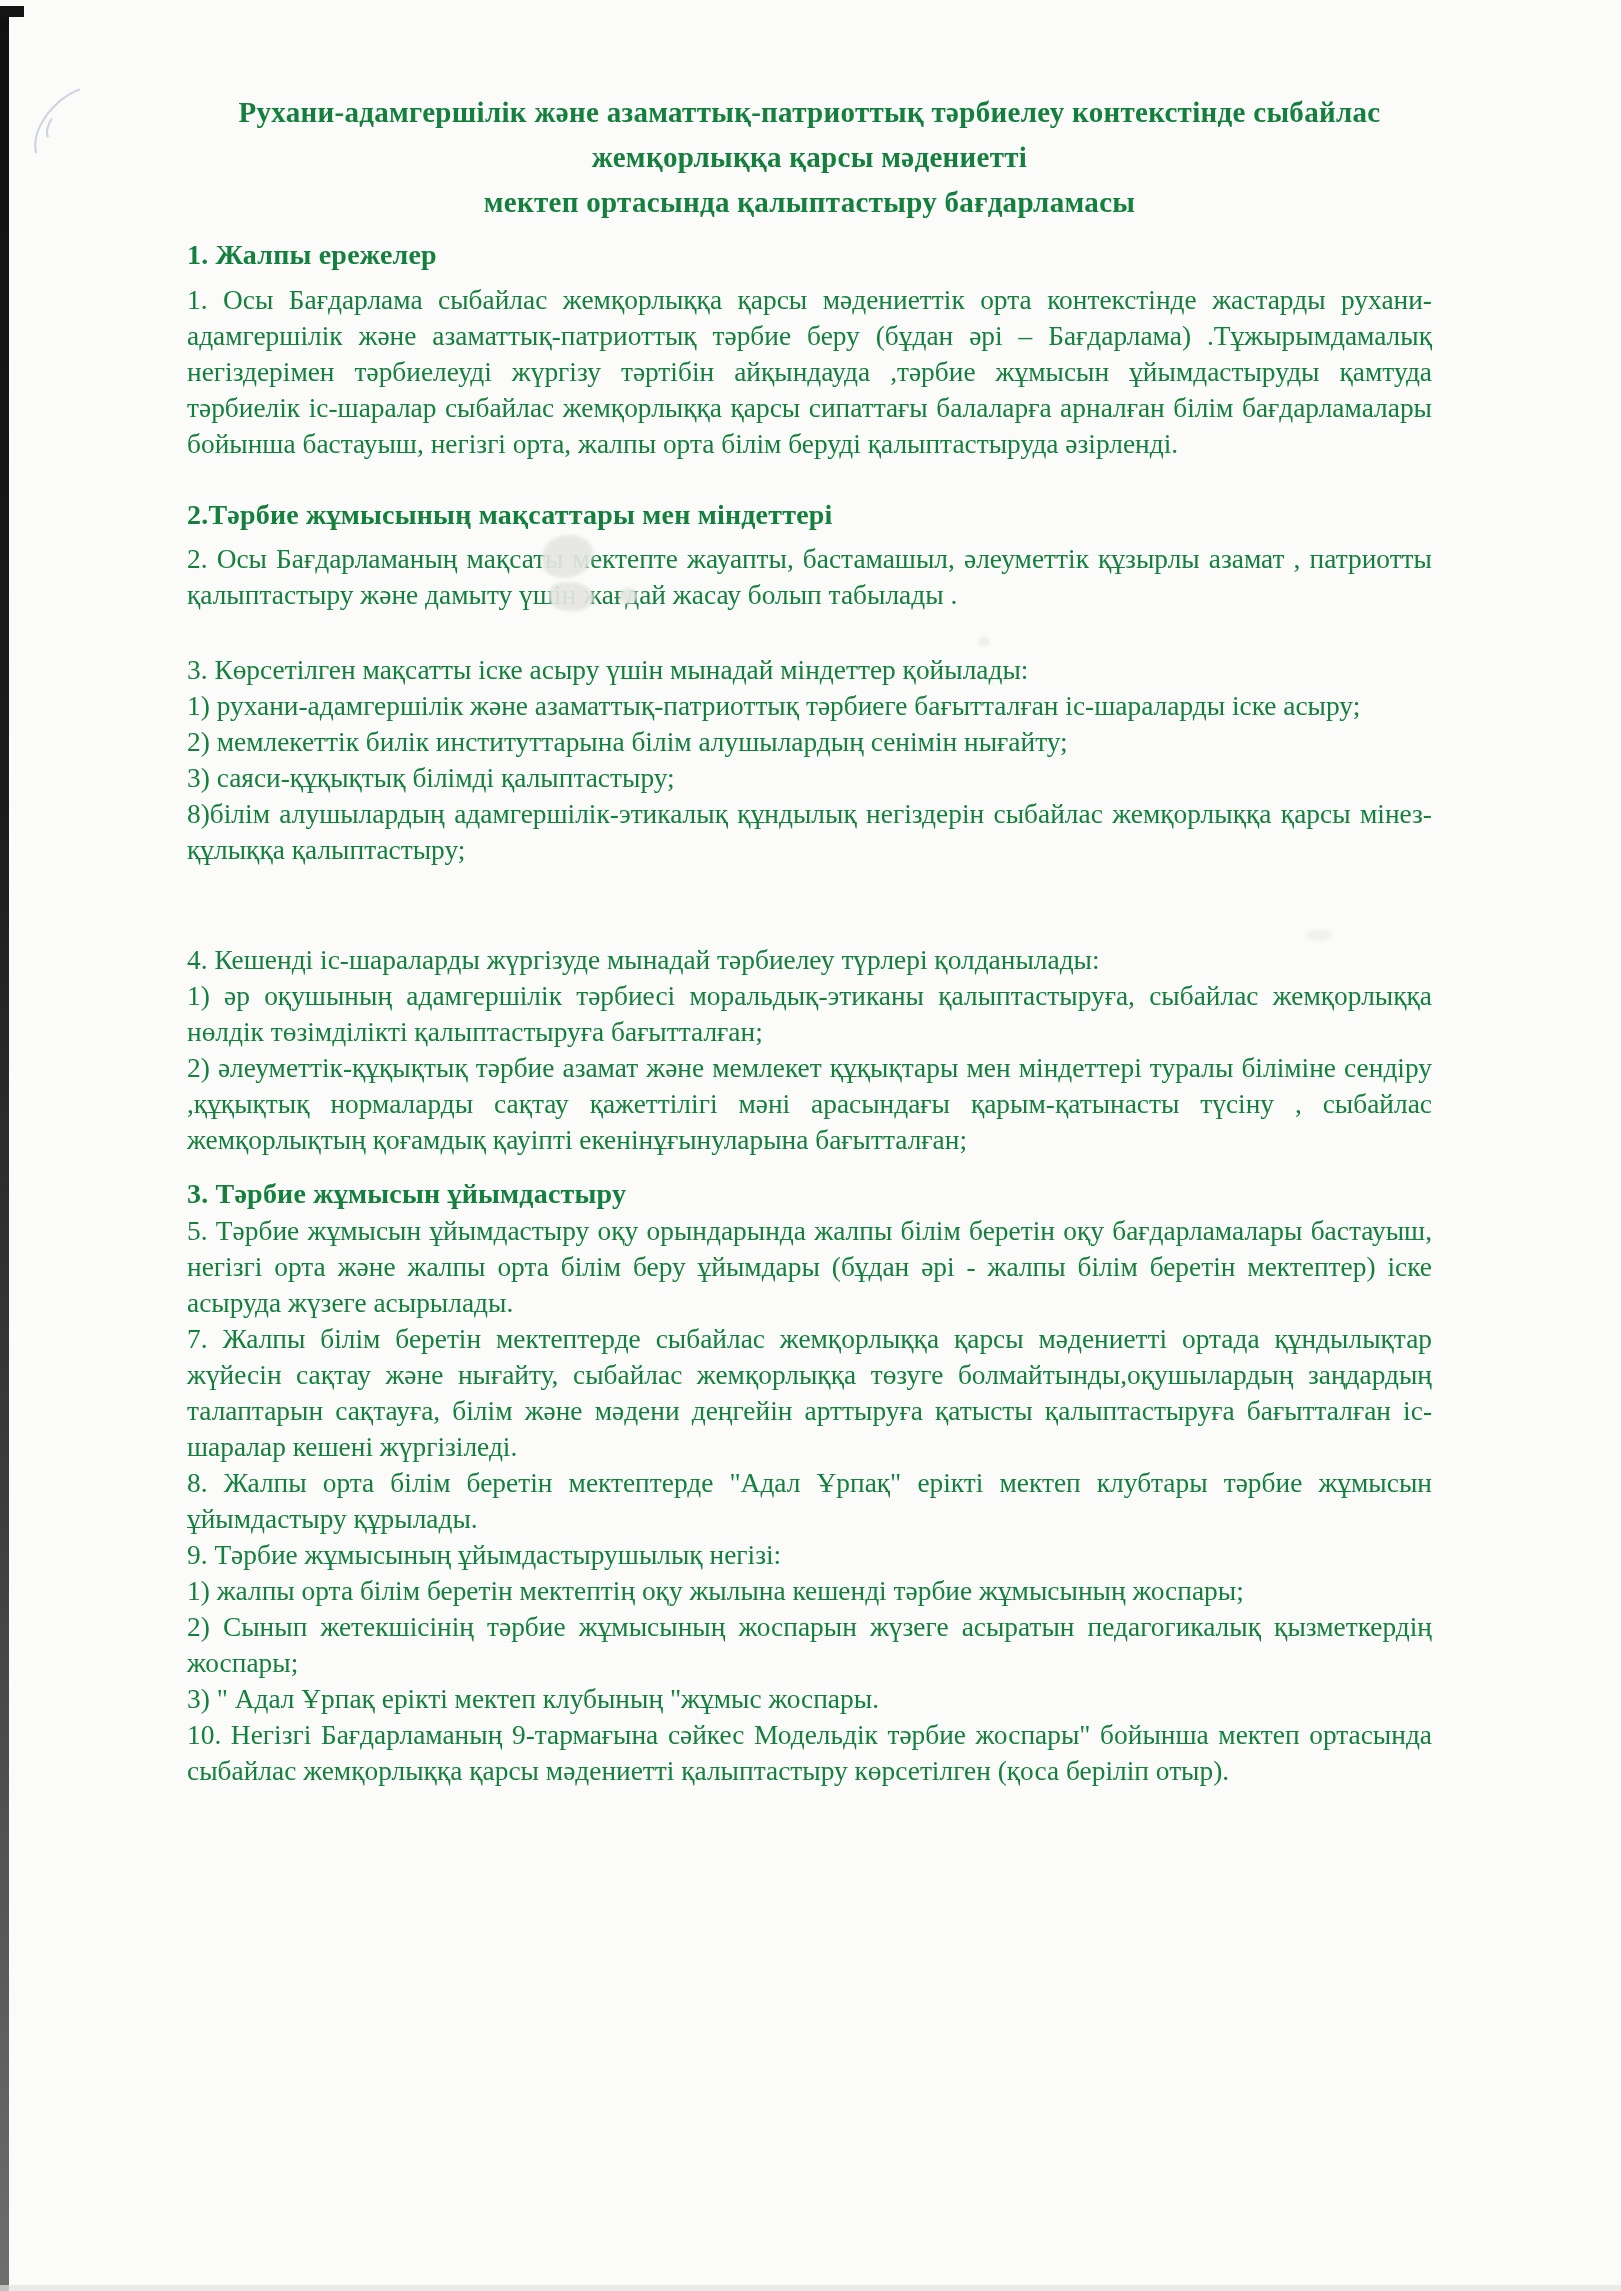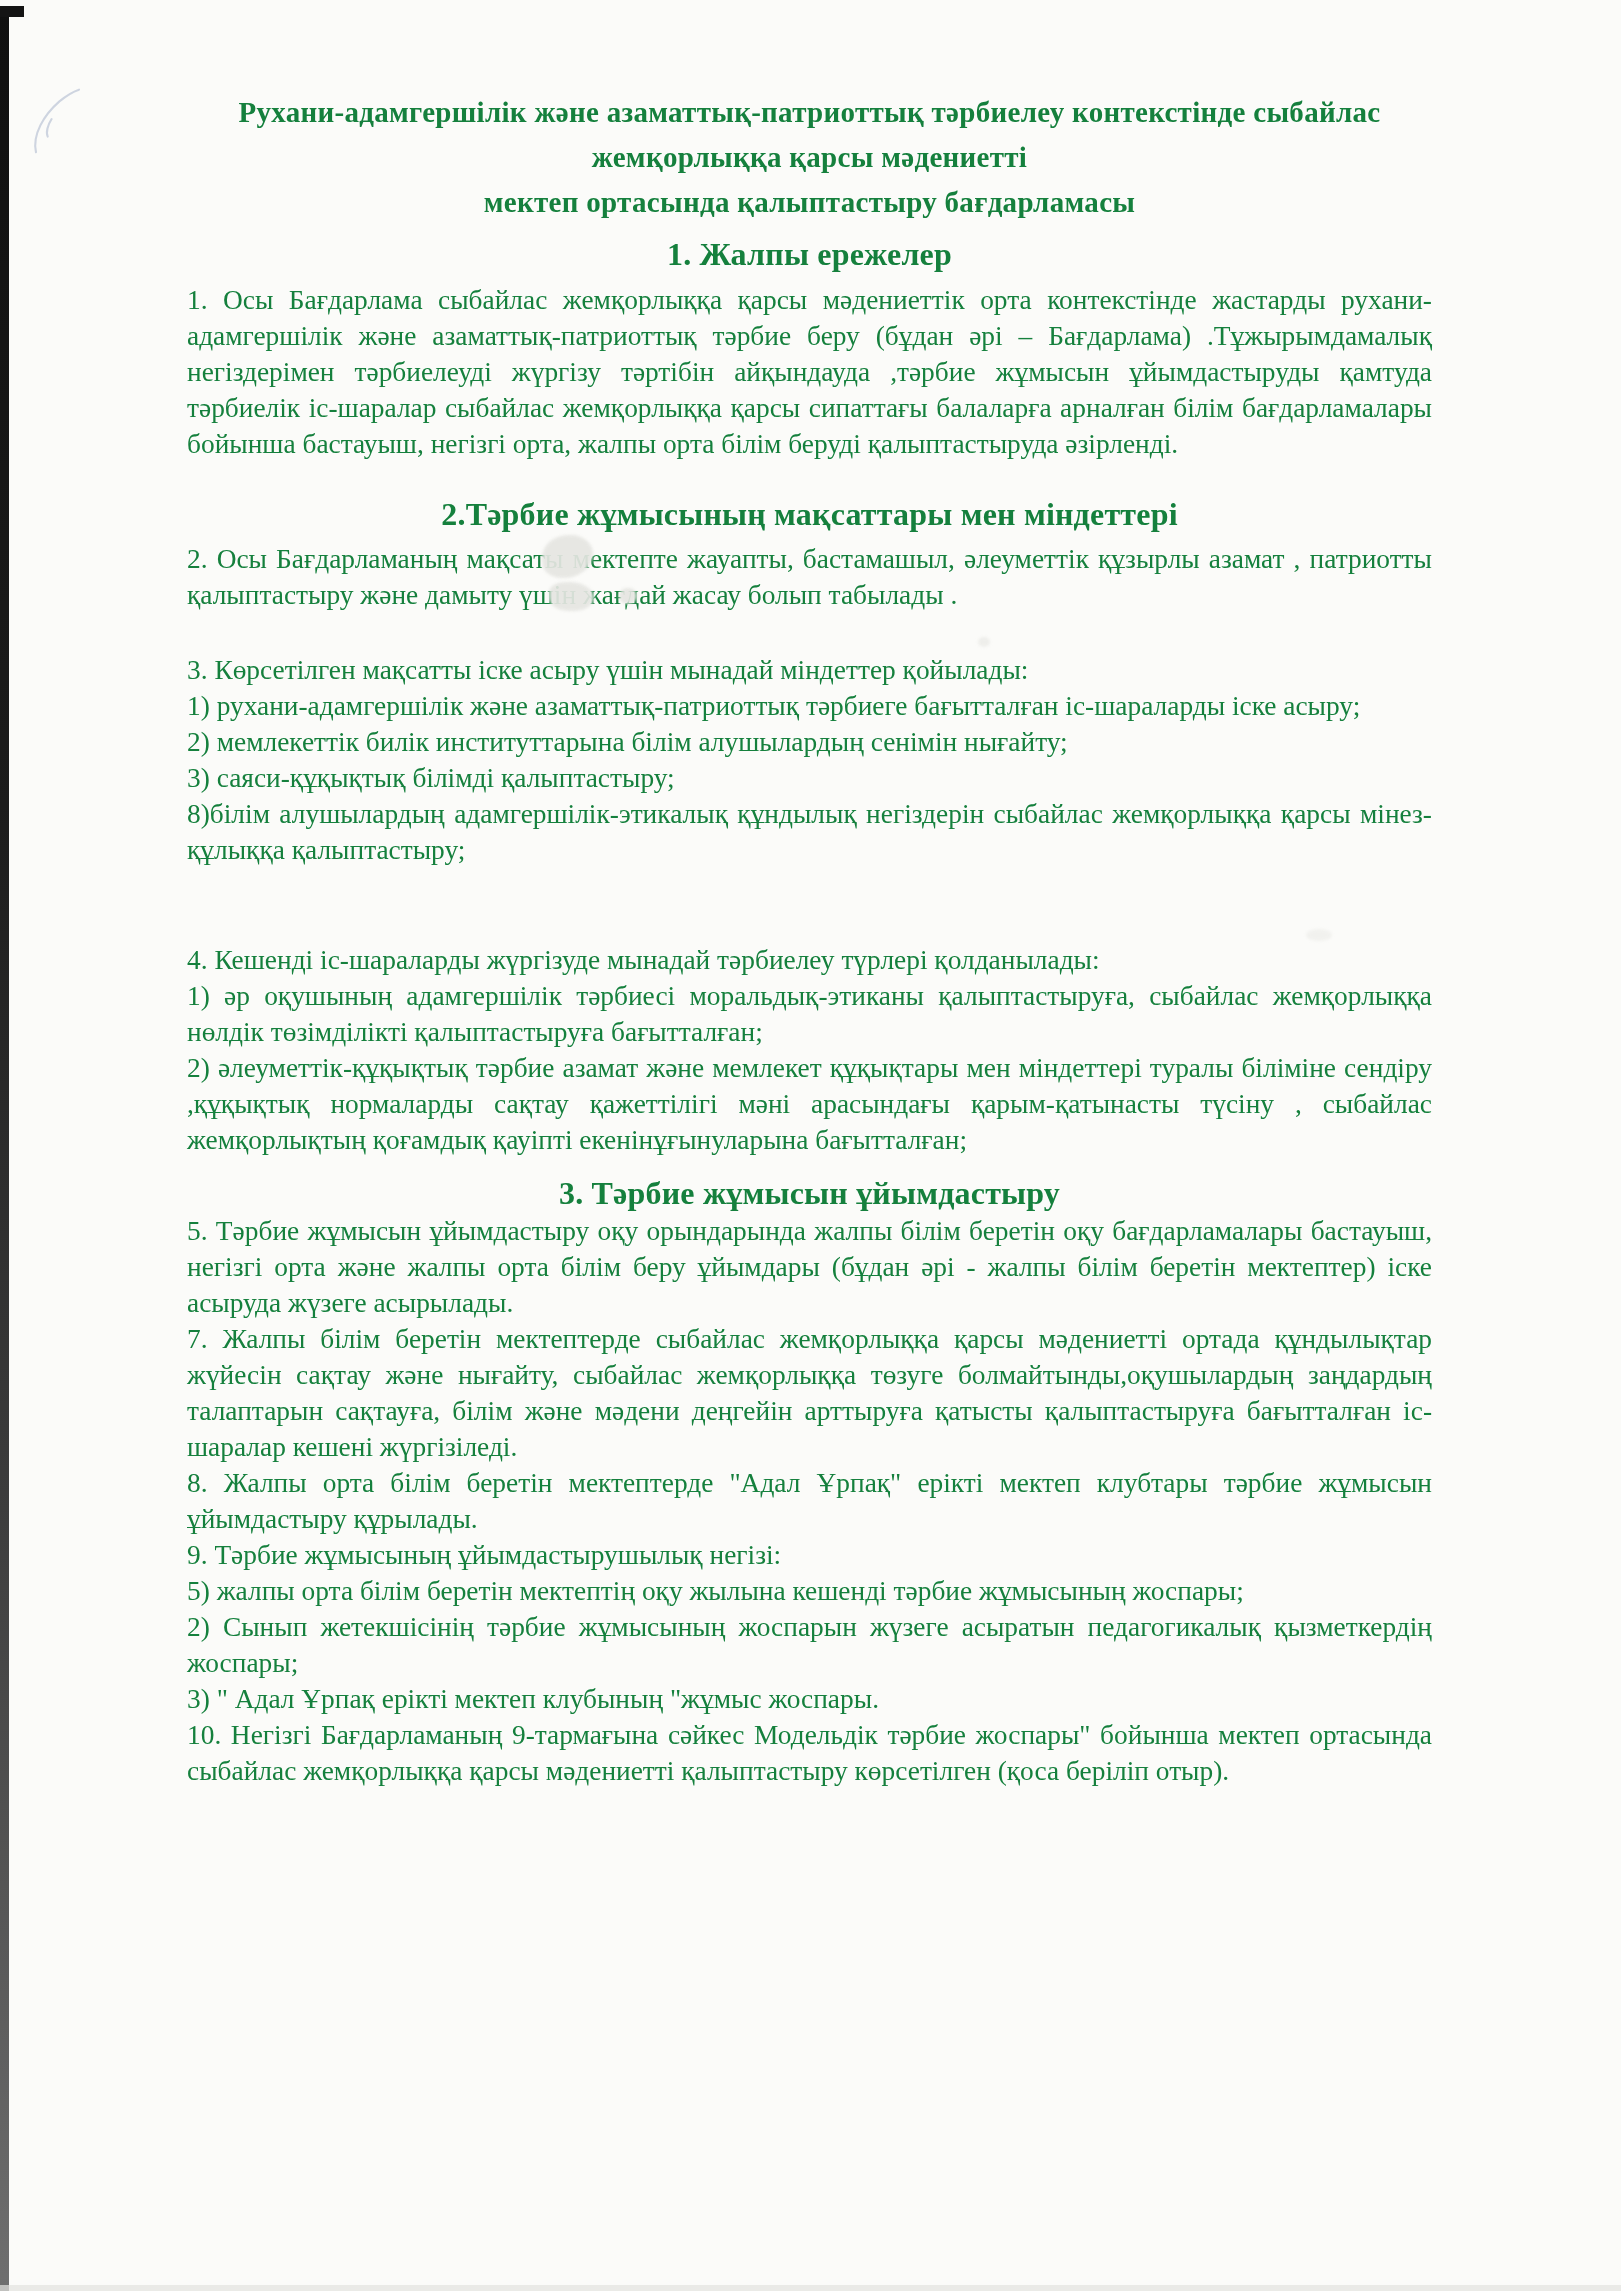--- a/index.html
+++ b/index.html
@@ -33,22 +33,22 @@
 
   .content{
     position:absolute;left:187px;top:90px;width:1245px;
     font-size:27.4px;line-height:36px;
   }
   .doc-title{
     font-weight:bold;text-align:center;
     font-size:29px;line-height:45px;letter-spacing:0.3px;
   }
   .sec-heading{
-    font-weight:bold;text-align:center;
-    font-size:32px;line-height:39px;letter-spacing:0.2px;
+    font-weight:bold;text-align:left;
+    font-size:28px;line-height:39px;letter-spacing:0.2px;
   }
   .h1{margin-top:9.8px;}
   .h2{margin-top:33px;}
   .h3{margin-top:15.7px;}
   .para{text-align:justify;margin:0;}
   .mt-s{margin-top:7.8px;}
   .mt-1{margin-top:39px;}
   .mt-2{margin-top:74px;}
 </style>
 </head>
@@ -84,21 +84,21 @@
     <p class="para">8)білім алушылардың адамгершілік-этикалық құндылық негіздерін сыбайлас жемқорлыққа қарсы мінез-құлыққа қалыптастыру;</p>
     <p class="para mt-2">4. Кешенді іс-шараларды жүргізуде мынадай тәрбиелеу түрлері қолданылады:</p>
     <p class="para">1) әр оқушының адамгершілік тәрбиесі моральдық-этиканы қалыптастыруға, сыбайлас жемқорлыққа нөлдік төзімділікті қалыптастыруға бағытталған;</p>
     <p class="para">2) әлеуметтік-құқықтық тәрбие азамат және мемлекет құқықтары мен міндеттері туралы біліміне сендіру ,құқықтық нормаларды сақтау қажеттілігі мәні арасындағы қарым-қатынасты түсіну , сыбайлас жемқорлықтың қоғамдық қауіпті екенінұғынуларына бағытталған;</p>
 
     <div class="sec-heading h3">3. Тәрбие жұмысын ұйымдастыру</div>
     <p class="para">5. Тәрбие жұмысын ұйымдастыру оқу орындарында жалпы білім беретін оқу бағдарламалары бастауыш, негізгі орта және жалпы орта білім беру ұйымдары (бұдан әрі - жалпы білім беретін мектептер) іске асыруда жүзеге асырылады.</p>
     <p class="para">7. Жалпы білім беретін мектептерде сыбайлас жемқорлыққа қарсы мәдениетті ортада құндылықтар жүйесін сақтау және нығайту, сыбайлас жемқорлыққа төзуге болмайтынды,оқушылардың заңдардың талаптарын сақтауға, білім және мәдени деңгейін арттыруға қатысты қалыптастыруға бағытталған іс-шаралар кешені жүргізіледі.</p>
     <p class="para">8. Жалпы орта білім беретін мектептерде "Адал Ұрпақ" ерікті мектеп клубтары тәрбие жұмысын ұйымдастыру құрылады.</p>
     <p class="para">9. Тәрбие жұмысының ұйымдастырушылық негізі:</p>
-    <p class="para">5) жалпы орта білім беретін мектептің оқу жылына кешенді тәрбие жұмысының жоспары;</p>
+    <p class="para">1) жалпы орта білім беретін мектептің оқу жылына кешенді тәрбие жұмысының жоспары;</p>
     <p class="para">2) Сынып жетекшісінің тәрбие жұмысының жоспарын жүзеге асыратын педагогикалық қызметкердің жоспары;</p>
     <p class="para">3) " Адал Ұрпақ ерікті мектеп клубының "жұмыс жоспары.</p>
     <p class="para">10. Негізгі Бағдарламаның 9-тармағына сәйкес Модельдік тәрбие жоспары" бойынша мектеп ортасында сыбайлас жемқорлыққа қарсы мәдениетті қалыптастыру көрсетілген (қоса беріліп отыр).</p>
   </div>
 
   <div class="smudge a"></div>
   <div class="smudge b"></div>
   <div class="smudge c"></div>
   <div class="smudge d"></div>
   <div class="smudge e"></div>

